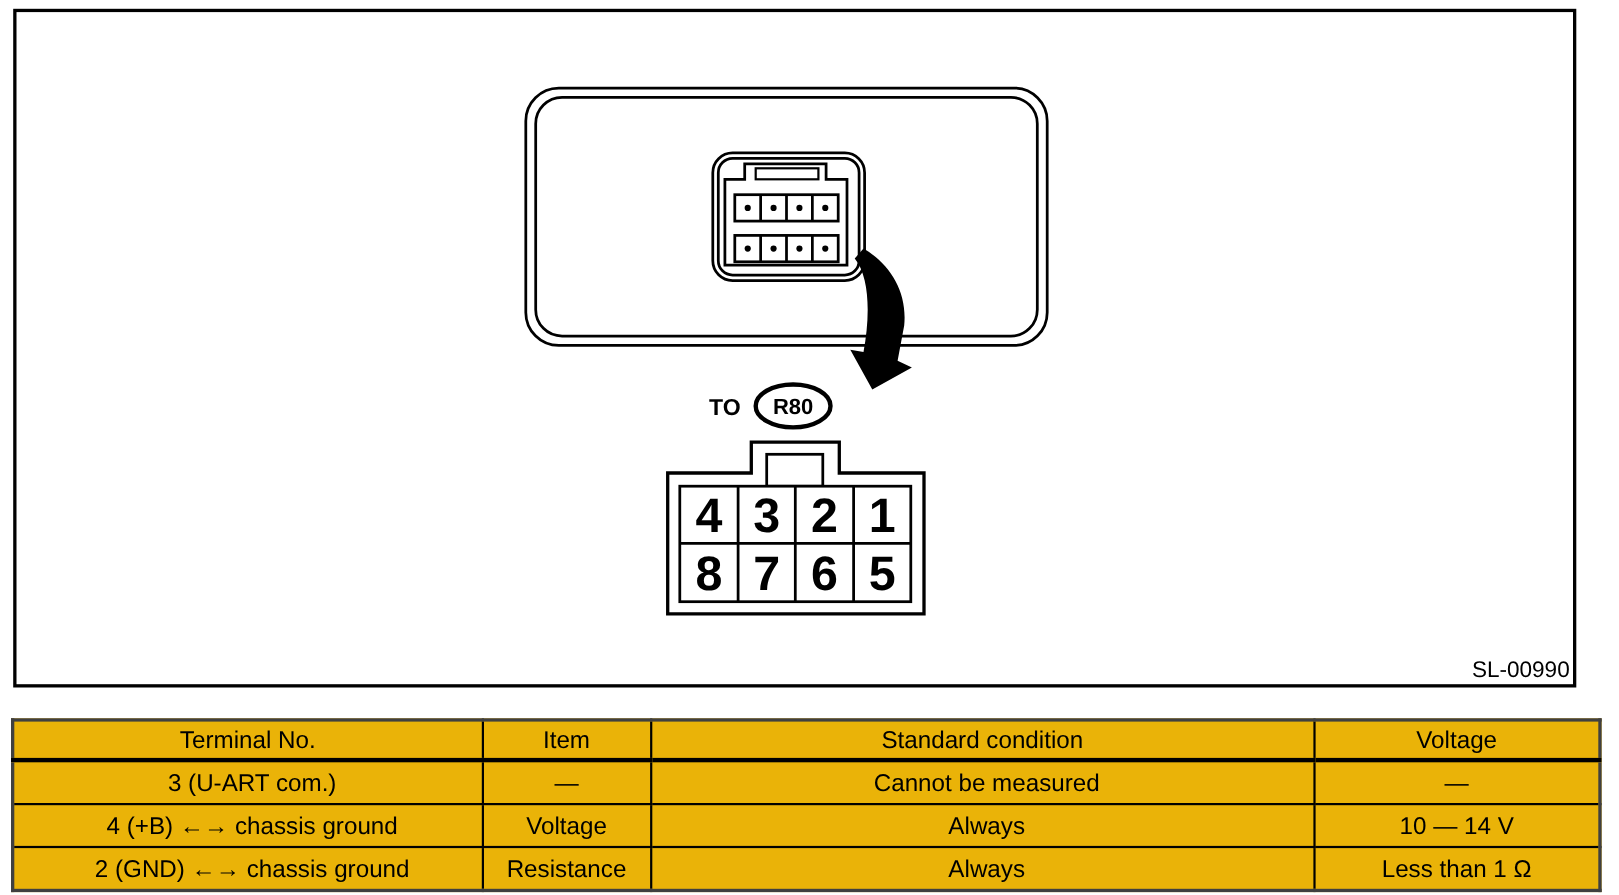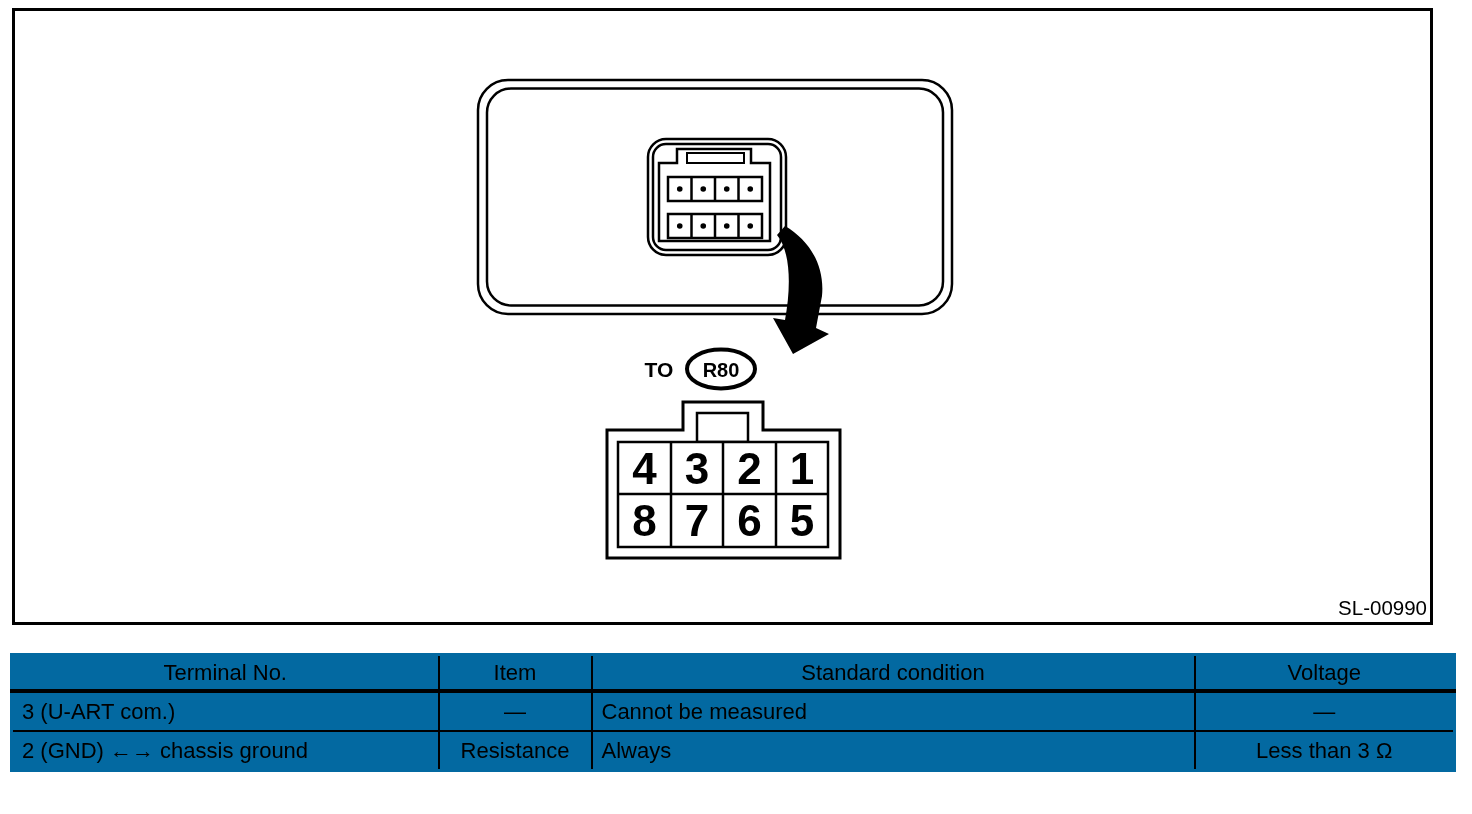--- a/index.html
+++ b/index.html
@@ -38,40 +38,41 @@
     fill: #000000;
     stroke: none;
   }
   table.spec-table {
     position: absolute;
     left: 10px;
     top: 653px;
     width: 1443px;
     border-collapse: collapse;
     table-layout: fixed;
-    background: #0369a1;
-    border: 3px solid #0369a1;
+    background: #eab308;
+    border: 3px solid #404040;
     font-size: 22px;
     line-height: 1;
   }
   .spec-table th,
   .spec-table td {
     border: 2px solid #000;
     overflow: hidden;
     white-space: nowrap;
     vertical-align: middle;
     font-weight: normal;
   }
   .spec-table thead th {
     border-bottom: 4px solid #000;
     height: 31px;
     text-align: center;
   }
   .spec-table tbody td {
     height: 35px;
+    text-align: center;
   }
   .c-left   { text-align: left; padding-left: 9px; }
   .c-center { text-align: center; }
 </style>
 </head>
 <body>
 
 <div class="figure-frame"></div>
 
 <svg class="figure-canvas" viewBox="0 0 1472 814" width="1472" height="814" xmlns="http://www.w3.org/2000/svg">
@@ -163,19 +164,25 @@
     </tr>
   </thead>
   <tbody>
     <tr>
       <td class="c-left">3 (U-ART com.)</td>
       <td class="c-center">—</td>
       <td class="c-left">Cannot be measured</td>
       <td class="c-center">—</td>
     </tr>
     <tr>
+      <td class="c-left">4 (+B) ←→ chassis ground</td>
+      <td class="c-center">Voltage</td>
+      <td class="c-left">Always</td>
+      <td class="c-center">10 — 14 V</td>
+    </tr>
+    <tr>
       <td class="c-left">2 (GND) ←→ chassis ground</td>
       <td class="c-center">Resistance</td>
       <td class="c-left">Always</td>
-      <td class="c-center">Less than 3 Ω</td>
+      <td class="c-center">Less than 1 Ω</td>
     </tr>
   </tbody>
 </table>
 
 </body></html>

